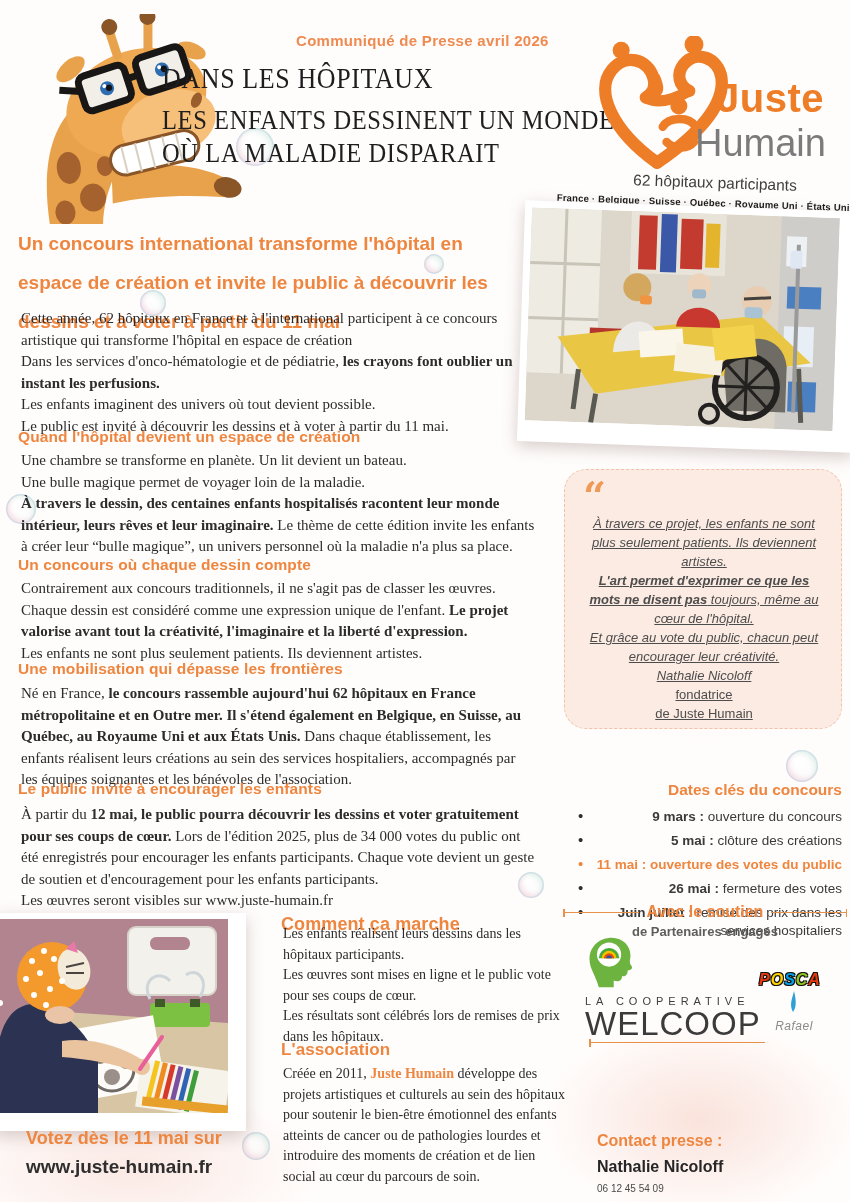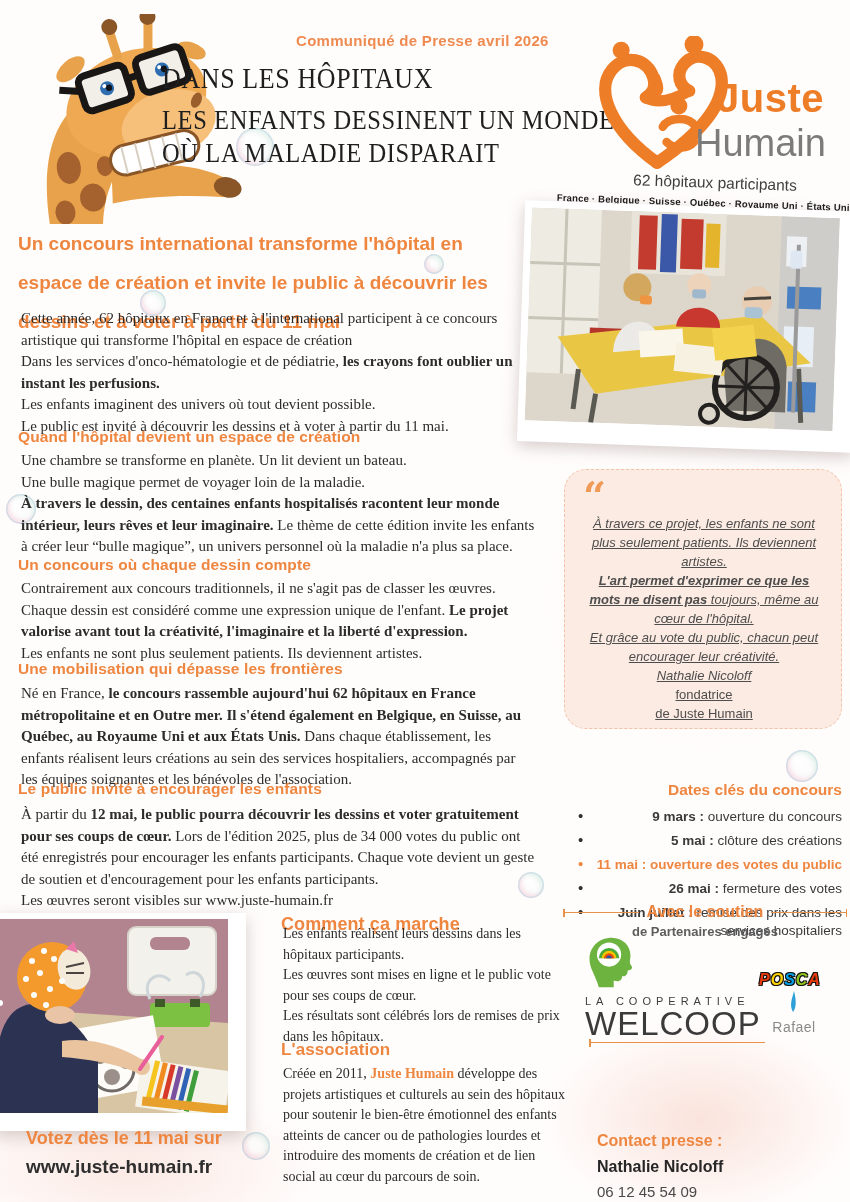--- a/index.html
+++ b/index.html
@@ -68,38 +68,38 @@
   .tickline::before{content:"";position:absolute;top:-4px;width:1.5px;height:8px;background:#e8914a;}
   .tickline.l::before{left:0;} .tickline.r::before{right:0;}
   #support-top{font-size:16px;font-weight:bold;color:#ee8640;white-space:nowrap;}
   #support-bottom{font-size:13px;font-weight:bold;color:#5d5d5d;margin-top:3px;}
   #welcoop{position:absolute;left:22px;top:32px;width:170px;text-align:left;}
   #welcoop-top{font-size:11px;letter-spacing:5px;color:#3d3d3d;margin-top:2px;}
   #welcoop-name{font-size:33px;font-weight:400;letter-spacing:1px;color:#3b3b3b;margin-top:-2px;}
   #posca{position:absolute;left:196px;top:68px;font-size:16px;font-weight:800;font-style:italic;letter-spacing:1px;
          text-shadow:-1px -1px 0 #14140f,1px -1px 0 #14140f,-1px 1px 0 #14140f,1px 1px 0 #14140f;}
   #rafael{position:absolute;left:198px;top:88px;width:66px;text-align:center;}
-  #rafael-name{font-size:14px;color:#8a8a8a;letter-spacing:.5px;}
+  #rafael-name{font-size:12px;font-style:italic;color:#8a8a8a;letter-spacing:.5px;}
   #partner-underline{position:absolute;left:26px;top:139px;width:176px;}
 
   
   #h-how{left:281px;top:914px;font-size:18px;}
   #b-how{left:283px;top:924px;width:282px;font-size:14px;line-height:20.5px;}
   #h-assoc{left:281px;top:1040px;font-size:17px;}
   #b-assoc{left:283px;top:1064px;width:282px;font-size:14px;line-height:20.5px;}
 
   
   #vote1{left:26px;top:1128px;font-size:18px;font-weight:800;color:#ee8640;}
   #vote2{left:26px;top:1156px;font-size:19px;font-weight:800;color:#2e2e2e;}
 
   
   #contact{left:597px;top:1132px;}
   #contact-label{font-size:16px;font-weight:800;color:#ee8640;margin-bottom:8px;}
   #contact-name{font-size:16px;font-weight:800;color:#262626;margin-bottom:7px;}
-  #contact-phone{font-size:15px;color:#4a4a4a;margin-bottom:6px;}
+  #contact-phone{font-size:10px;color:#4a4a4a;margin-bottom:6px;}
   #contact-email{font-size:15px;color:#4a4a4a;}
 </style>
 </head>
 <body>
 
 <div id="page">
 
   <div class="wash" style="left:540px;top:1020px;width:320px;height:200px;background:radial-gradient(closest-side,rgba(246,205,193,.55),transparent);"></div>
   <div class="wash" style="left:-70px;top:1090px;width:400px;height:160px;background:radial-gradient(closest-side,rgba(246,208,198,.45),transparent);"></div>
   <div class="wash" style="left:545px;top:450px;width:320px;height:300px;background:radial-gradient(closest-side,rgba(250,224,214,.35),transparent);"></div>

